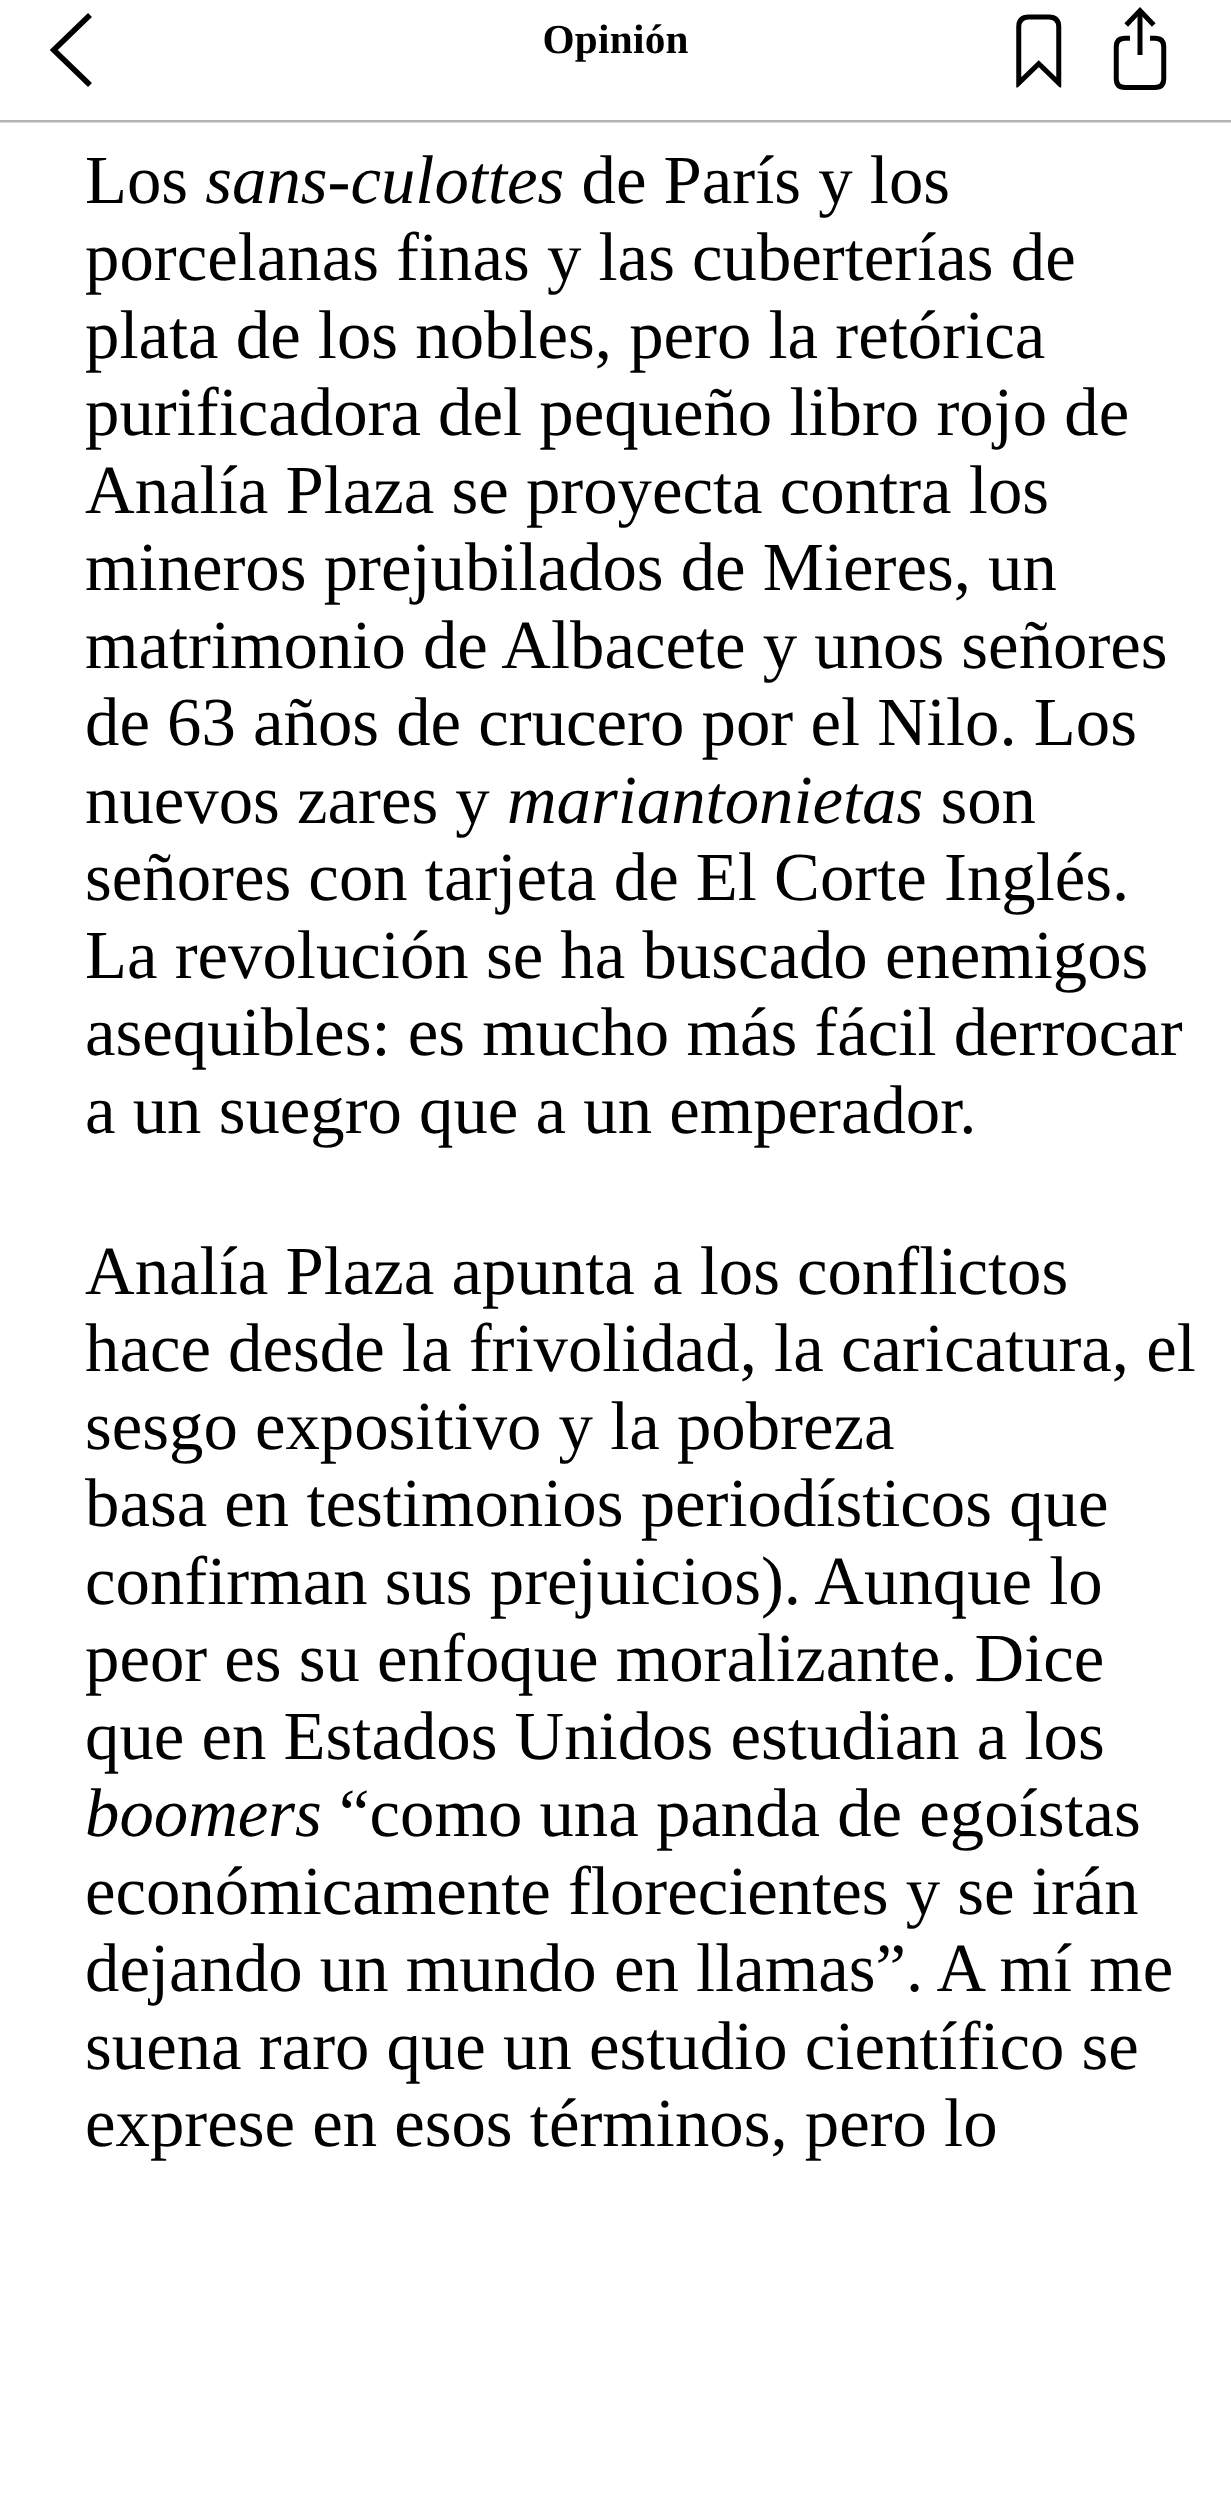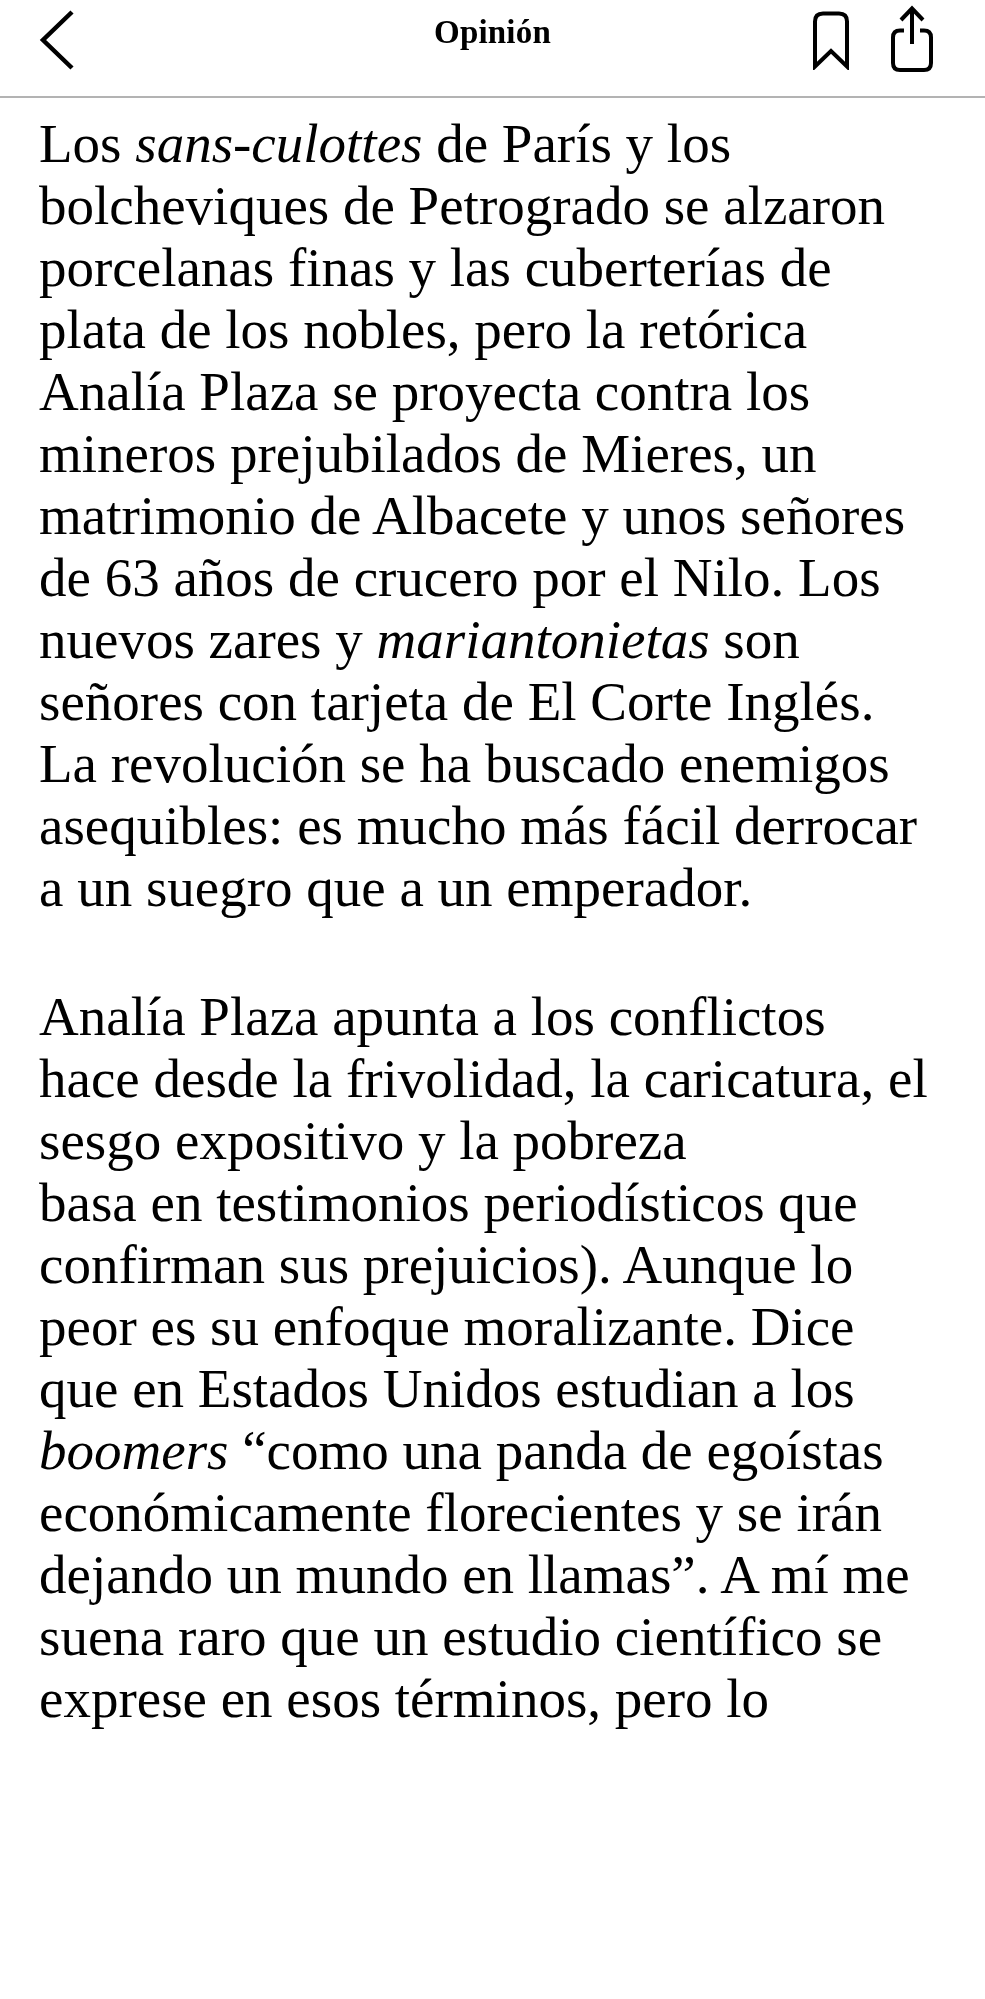--- a/index.html
+++ b/index.html
@@ -48,21 +48,21 @@
   }
 
   
   .article {
     padding: 15px 40px 0 39px;
     font-size: 55px;
     line-height: 62px;
     color: #000000;
   }
   .para + .para { margin-top: 67px; }
-  .line { white-space: nowrap; height: 62px; }
+  .line { white-space: nowrap; height: 62px; margin-left: 29px; }
   .it { font-style: italic; }
 </style>
 </head>
 <body>
 
 <header class="topbar">
   <button class="back-btn" aria-label="Back">
     <svg width="38" height="62" viewBox="0 0 38 62">
       <polyline points="34,3 5,31 34,59" fill="none" stroke="#000000" stroke-width="4.5" stroke-linecap="butt" stroke-linejoin="miter"></polyline>
     </svg>
@@ -81,23 +81,23 @@
       <path d="M16 25.5 L12 25.5 Q5 25.5 5 32.5 L5 58 Q5 65 12 65 L36 65 Q43 65 43 58 L43 32.5 Q43 25.5 36 25.5 L32 25.5" fill="none" stroke="#000000" stroke-width="4" stroke-linecap="butt"></path>
       <path d="M24 39 L24 4.5" fill="none" stroke="#000000" stroke-width="4"></path>
       <path d="M13 15 L24 3.5 L35 15" fill="none" stroke="#000000" stroke-width="4" stroke-linecap="butt" stroke-linejoin="miter"></path>
     </svg>
   </button>
 </header>
 
 <main class="article">
     <div class="para">
       <div class="line"><span>Los </span><span class="it">sans-culottes</span><span> de París y los</span></div>
-      <div class="line"><span>bolcheviques de Petrogrado se alzaron</span></div>
       <div class="line"><span>porcelanas finas y las cuberterías de</span></div>
       <div class="line"><span>plata de los nobles, pero la retórica</span></div>
+      <div class="line"><span>purificadora del pequeño libro rojo de</span></div>
       <div class="line"><span>Analía Plaza se proyecta contra los</span></div>
       <div class="line"><span>mineros prejubilados de Mieres, un</span></div>
       <div class="line"><span>matrimonio de Albacete y unos señores</span></div>
       <div class="line"><span>de 63 años de crucero por el Nilo. Los</span></div>
       <div class="line"><span>nuevos zares y </span><span class="it">mariantonietas</span><span> son</span></div>
       <div class="line"><span>señores con tarjeta de El Corte Inglés.</span></div>
       <div class="line"><span>La revolución se ha buscado enemigos</span></div>
       <div class="line"><span>asequibles: es mucho más fácil derrocar</span></div>
       <div class="line"><span>a un suegro que a un emperador.</span></div>
     </div>

